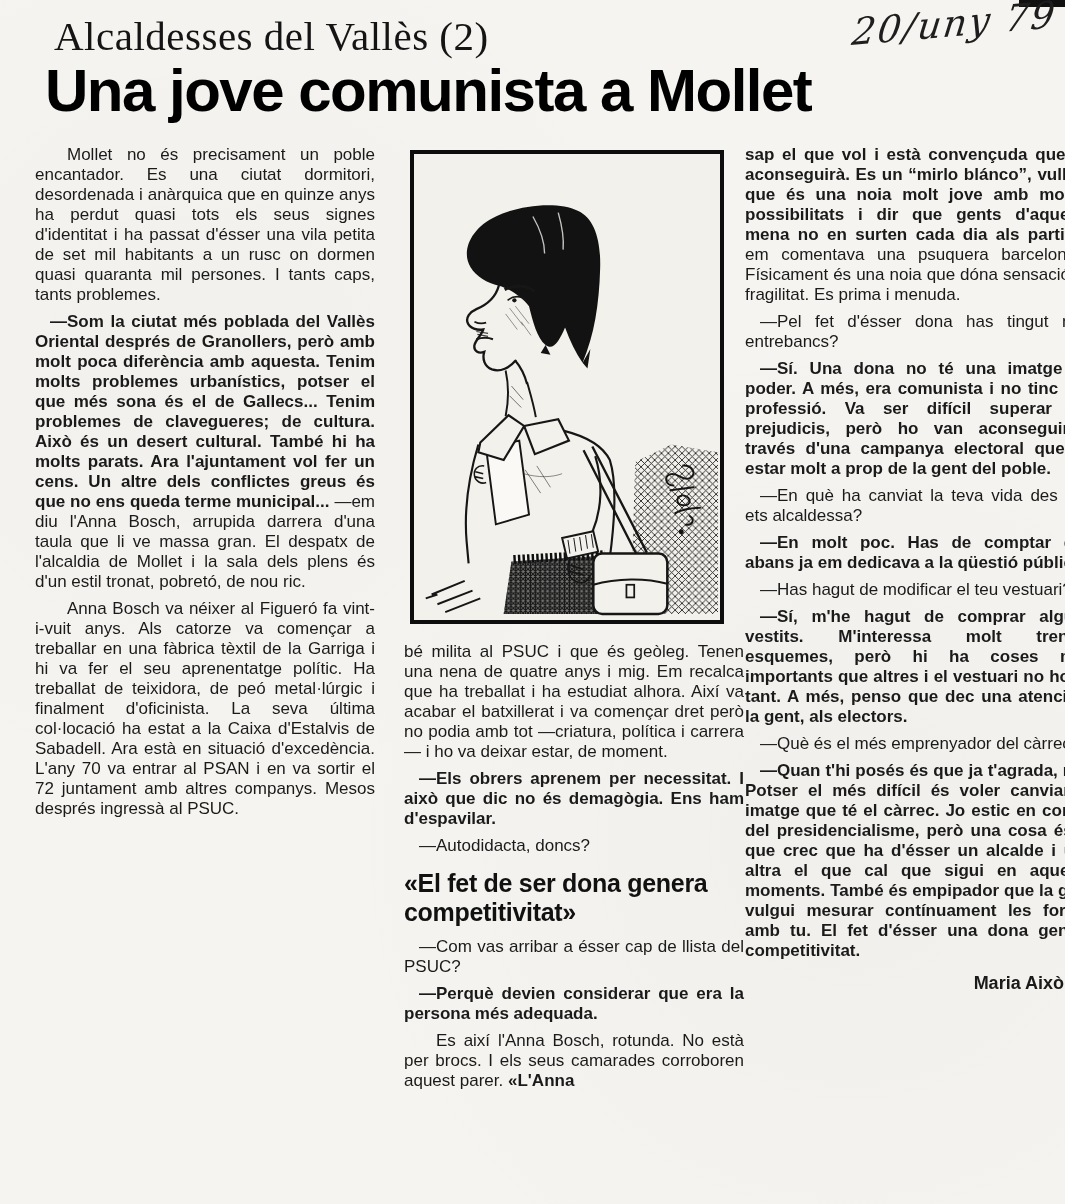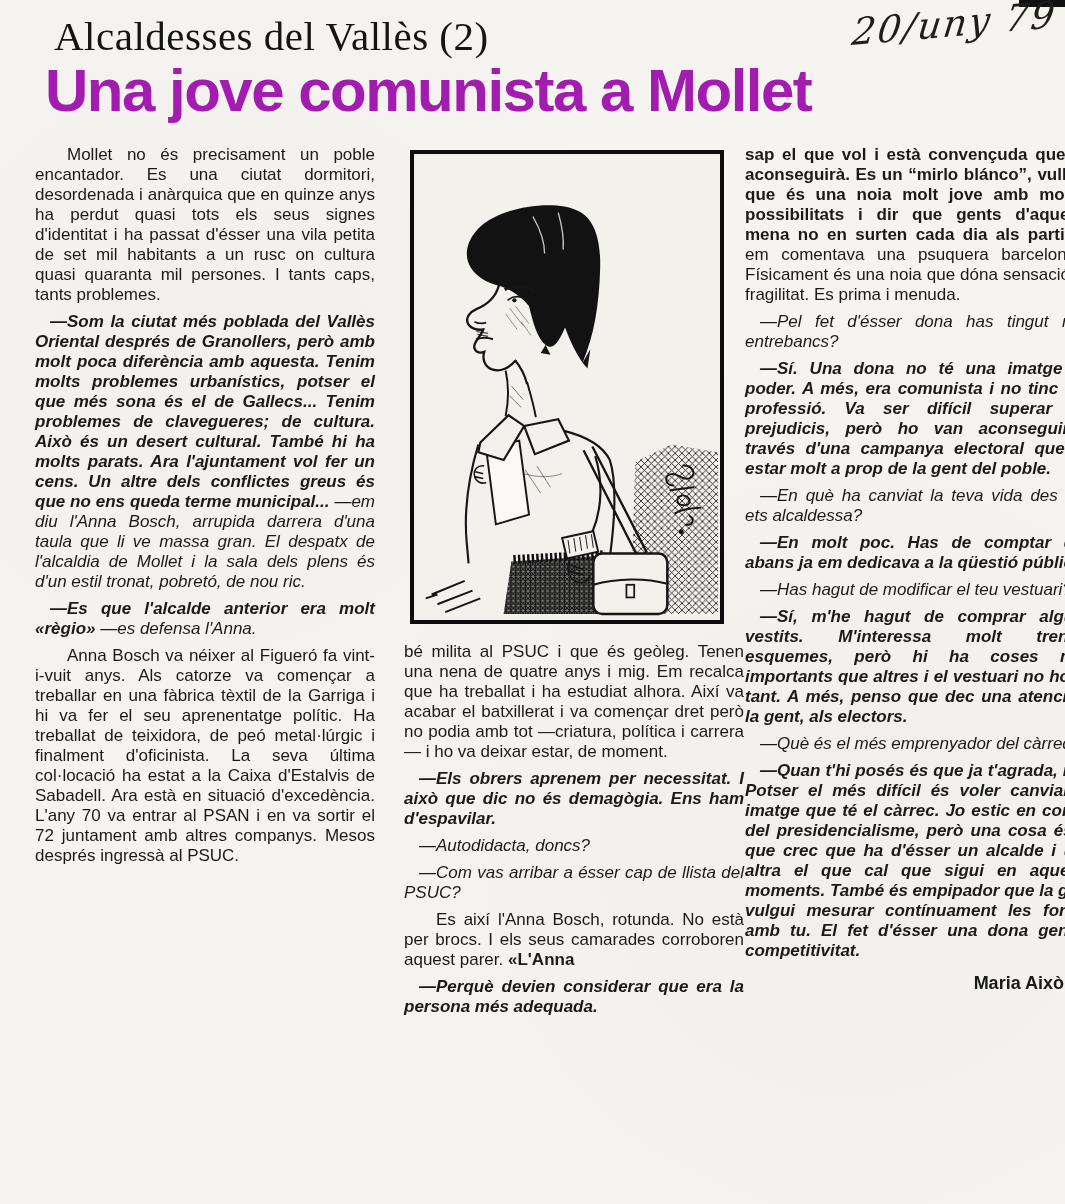--- a/index.html
+++ b/index.html
@@ -13,37 +13,37 @@
     color:#1a1a1a;
     -webkit-font-smoothing:antialiased;
   }
   .corner-strip{position:absolute;top:0;right:0;width:46px;height:7px;background:#101010;}
   .kicker{
     position:absolute;left:54px;top:12px;margin:0;
     font-size:41px;font-weight:400;letter-spacing:.5px;color:#141414;font-family:Liberation Serif, serif;
   }
   .headline{
     position:absolute;left:45px;top:56px;margin:0;
-    font-size:60px;font-weight:700;letter-spacing:-1.5px;color:#a21caf;
+    font-size:60px;font-weight:700;letter-spacing:-1.5px;color:#000000;
     white-space:nowrap;
   }
   .handwritten{
     position:absolute;left:852px;top:2px;
     font-family:"DejaVu Serif", serif;font-style:italic;
     font-size:37px;color:#1e1e1e;letter-spacing:2px;
     transform:rotate(-5deg) skewX(-12deg);
     white-space:nowrap;
   }
   .col{position:absolute;top:145px;font-size:17px;line-height:20px;}
   .col-0{left:35px;width:340px;}
   .col-1{left:404px;width:340px;}
   .col-2{left:745px;width:349px;}
   p.para{margin:0 0 7px;text-align:justify;hyphens:manual;-webkit-hyphens:manual;}
   .indent-normal{text-indent:32px;}
-  .indent-small{text-indent:15px;font-style:italic;}
+  .indent-small{text-indent:15px;}
   .indent-none{text-indent:0;}
   .seg{font-weight:400;}
   .seg.bold{font-weight:700;}
   h2.subhead{
     margin:13px 0 10px;font-size:25px;line-height:29px;font-weight:700;
     letter-spacing:-.3px;color:#111;text-indent:0;
   }
   p.byline{margin:12px 30px 0 0;text-align:right;font-weight:700;font-size:18px;}
   figure.cartoon{
     margin:5px 0 18px 6px;width:302px;height:462px;
@@ -56,23 +56,22 @@
 
 <div>
 
   <div class="corner-strip"></div>
 
   <p class="kicker">Alcaldesses del Vallès (2)</p>
   <h1 class="headline">Una jove comunista a Mollet</h1>
   <div class="handwritten">20/uny 79</div>
 
   <div class="col col-0">
-      <p class="para indent-normal"><span class="seg">Mollet no és precisament un poble encantador. Es una ciutat dormitori, desordenada i anàrquica que en quinze anys ha perdut quasi tots els seus signes d'identitat i ha passat d'ésser una vila petita de set mil ha­bitants a un rusc on cultura quasi quaranta mil persones. I tants caps, tants problemes.</span></p>
+      <p class="para indent-normal"><span class="seg">Mollet no és precisament un poble encantador. Es una ciutat dormitori, desordenada i anàrquica que en quinze anys ha perdut quasi tots els seus signes d'identitat i ha passat d'ésser una vila petita de set mil ha­bitants a un rusc on dormen quasi quaranta mil persones. I tants caps, tants problemes.</span></p>
       <p class="para indent-small"><span class="seg bold">—Som la ciutat més poblada del Vallès Oriental després de Grano­llers, però amb molt poca diferència amb aquesta. Tenim molts proble­mes urbanístics, potser el que més sona és el de Gallecs... Tenim pro­blemes de clavegueres; de cultura. Això és un desert cultural. També hi ha molts parats. Ara l'ajuntament vol fer un cens. Un altre dels conflictes greus és que no ens queda terme municipal... </span><span class="seg">—em diu l'Anna Bosch, arrupida darrera d'una taula que li ve massa gran. El despatx de l'alcaldia de Mollet i la sala dels plens és d'un estil tronat, pobretó, de nou ric.</span></p>
-      <p class="para indent-small"><span class="seg bold">—Es que l'alcalde anterior era molt «règio» </span><span class="seg">—es defensa l'Anna.</span></p>
       <p class="para indent-normal"><span class="seg">Anna Bosch va néixer al Figueró fa vint-i-vuit anys. Als catorze va començar a treballar en una fàbrica tèxtil de la Garriga i hi va fer el seu aprenentatge polític. Ha treballat de teixidora, de peó metal·lúrgic i final­ment d'oficinista. La seva última col·locació ha estat a la Caixa d'Estalvis de Sabadell. Ara està en situació d'excedència. L'any 70 va entrar al PSAN i en va sortir el 72 jun­tament amb altres companys. Mesos després ingressà al PSUC.</span></p>
     </div>
 
   <div class="col col-1">
     <figure class="cartoon">
       <svg width="302" height="462" viewBox="0 0 310 466" role="img" aria-label="Caricatura d'Anna Bosch: dona de perfil amb cabell fosc, camisa de coll, papers a la mà i bossa en bandolera">
         <defs>
           <pattern id="xh" width="7" height="7" patternUnits="userSpaceOnUse">
             <path d="M0,7 L7,0 M0,0 L7,7" stroke="#1c1c1c" stroke-width="0.9" fill="none"></path>
           </pattern>
@@ -135,23 +134,24 @@
           <path d="M0,8 C2,-2 12,-4 14,4 C16,12 6,14 6,22 C6,30 16,30 18,22 M24,2 L22,26 M30,14 C34,6 42,8 40,16 C38,24 30,22 30,16 M46,0 C44,12 44,20 46,26 M52,12 C56,8 62,10 60,18"></path>
           <circle cx="66" cy="24" r="1.6" fill="#161616"></circle>
         </g>
 
         <path d="M16,446 L50,432 M22,456 L58,442 M30,464 L66,450 M10,450 L22,446" stroke="#161616" stroke-width="2" fill="none"></path>
       </svg>
     </figure>
   <p class="para indent-none"><span class="seg">bé milita al PSUC i que és geòleg. Tenen una nena de quatre anys i mig. Em recalca que ha treballat i ha estudiat alhora. Així va acabar el bat­xillerat i va començar dret però no podia amb tot —criatura, política i carrera— i ho va deixar estar, de mo­ment.</span></p>
       <p class="para indent-small"><span class="seg bold">—Els obrers aprenem per neces­sitat. I això que dic no és demagògia. Ens ham d'espavilar.</span></p>
       <p class="para indent-small"><span class="seg">—Autodidacta, doncs?</span></p>
+      <h2 class="subhead">«El fet de ser dona genera competitivitat»</h2>
       <p class="para indent-small"><span class="seg">—Com vas arribar a ésser cap de llista del PSUC?</span></p>
+      <p class="para indent-small"><span class="seg bold">—Perquè devien considerar que era la persona més adequada.</span></p>
       <p class="para indent-normal"><span class="seg">Es així l'Anna Bosch, rotunda. No està per brocs. I els seus camarades corroboren aquest parer. </span><span class="seg bold">«L'Anna</span></p>
-      <p class="para indent-small"><span class="seg bold">—Perquè devien considerar que era la persona més adequada.</span></p>
     </div>
 
   <div class="col col-2">
       <p class="para indent-none"><span class="seg bold">sap el que vol i està convençuda que ho aconseguirà. Es un “mirlo blán­co”, vull dir que és una noia molt jo­ve amb moltes possibilitats i dir que gents d'aquesta mena no en surten cada dia als partits», </span><span class="seg">em comentava una psuquera barcelonina. Física­ment és una noia que dóna sensació de fragilitat. Es prima i menuda.</span></p>
       <p class="para indent-small"><span class="seg">—Pel fet d'ésser dona has tingut més entrebancs?</span></p>
       <p class="para indent-small"><span class="seg bold">—Sí. Una dona no té una imatge de poder. A més, era comunista i no tinc cap professió. Va ser difícil su­perar els prejudicis, però ho van aconseguir a través d'una campanya electoral que va estar molt a prop de la gent del poble.</span></p>
       <p class="para indent-small"><span class="seg">—En què ha canviat la teva vida des que ets alcaldessa?</span></p>
       <p class="para indent-small"><span class="seg bold">—En molt poc. Has de comptar que abans ja em dedicava a la qües­tió pública.</span></p>
       <p class="para indent-small"><span class="seg">—Has hagut de modificar el teu vestuari?</span></p>
       <p class="para indent-small"><span class="seg bold">—Sí, m'he hagut de comprar al­guns vestits. M'interessa molt tren­car esquemes, però hi ha coses més importants que altres i el vestuari no ho és tant. A més, penso que dec una atenció a la gent, als electors.</span></p>

